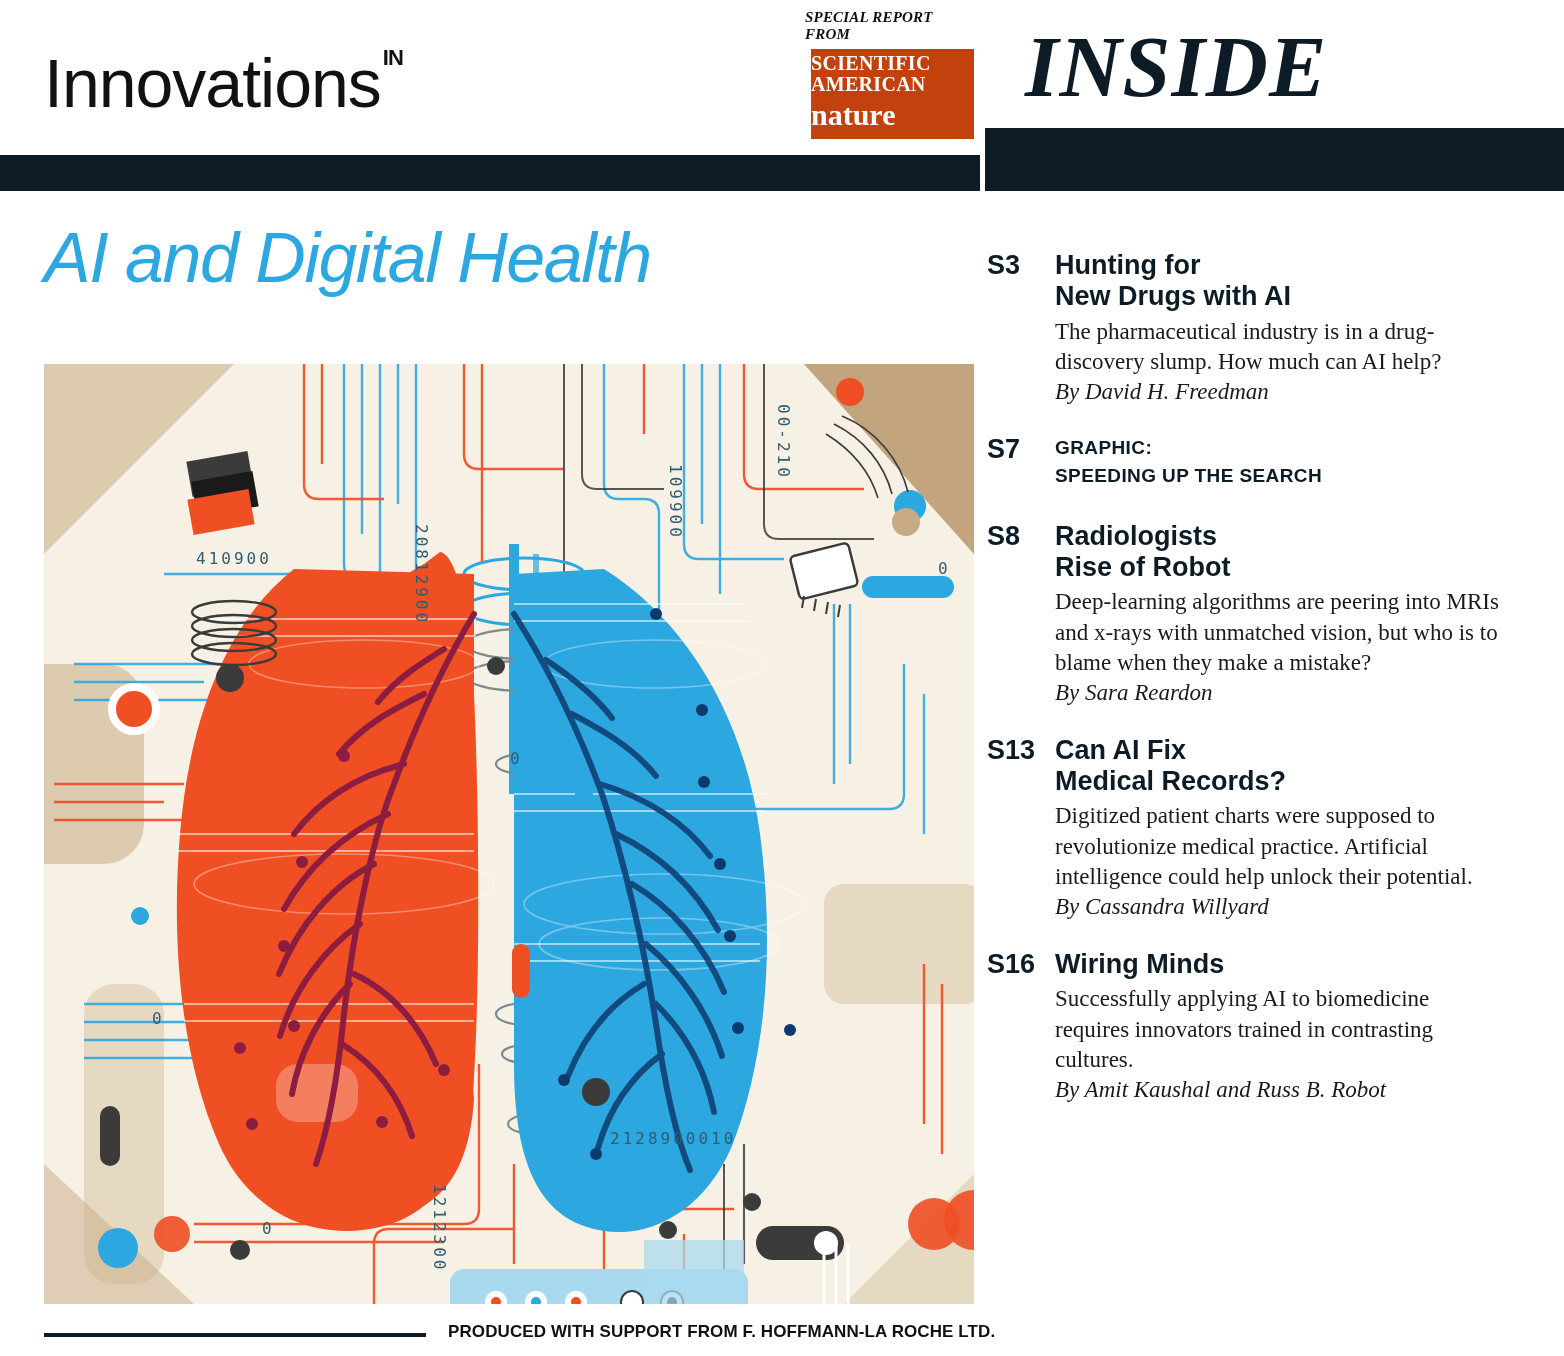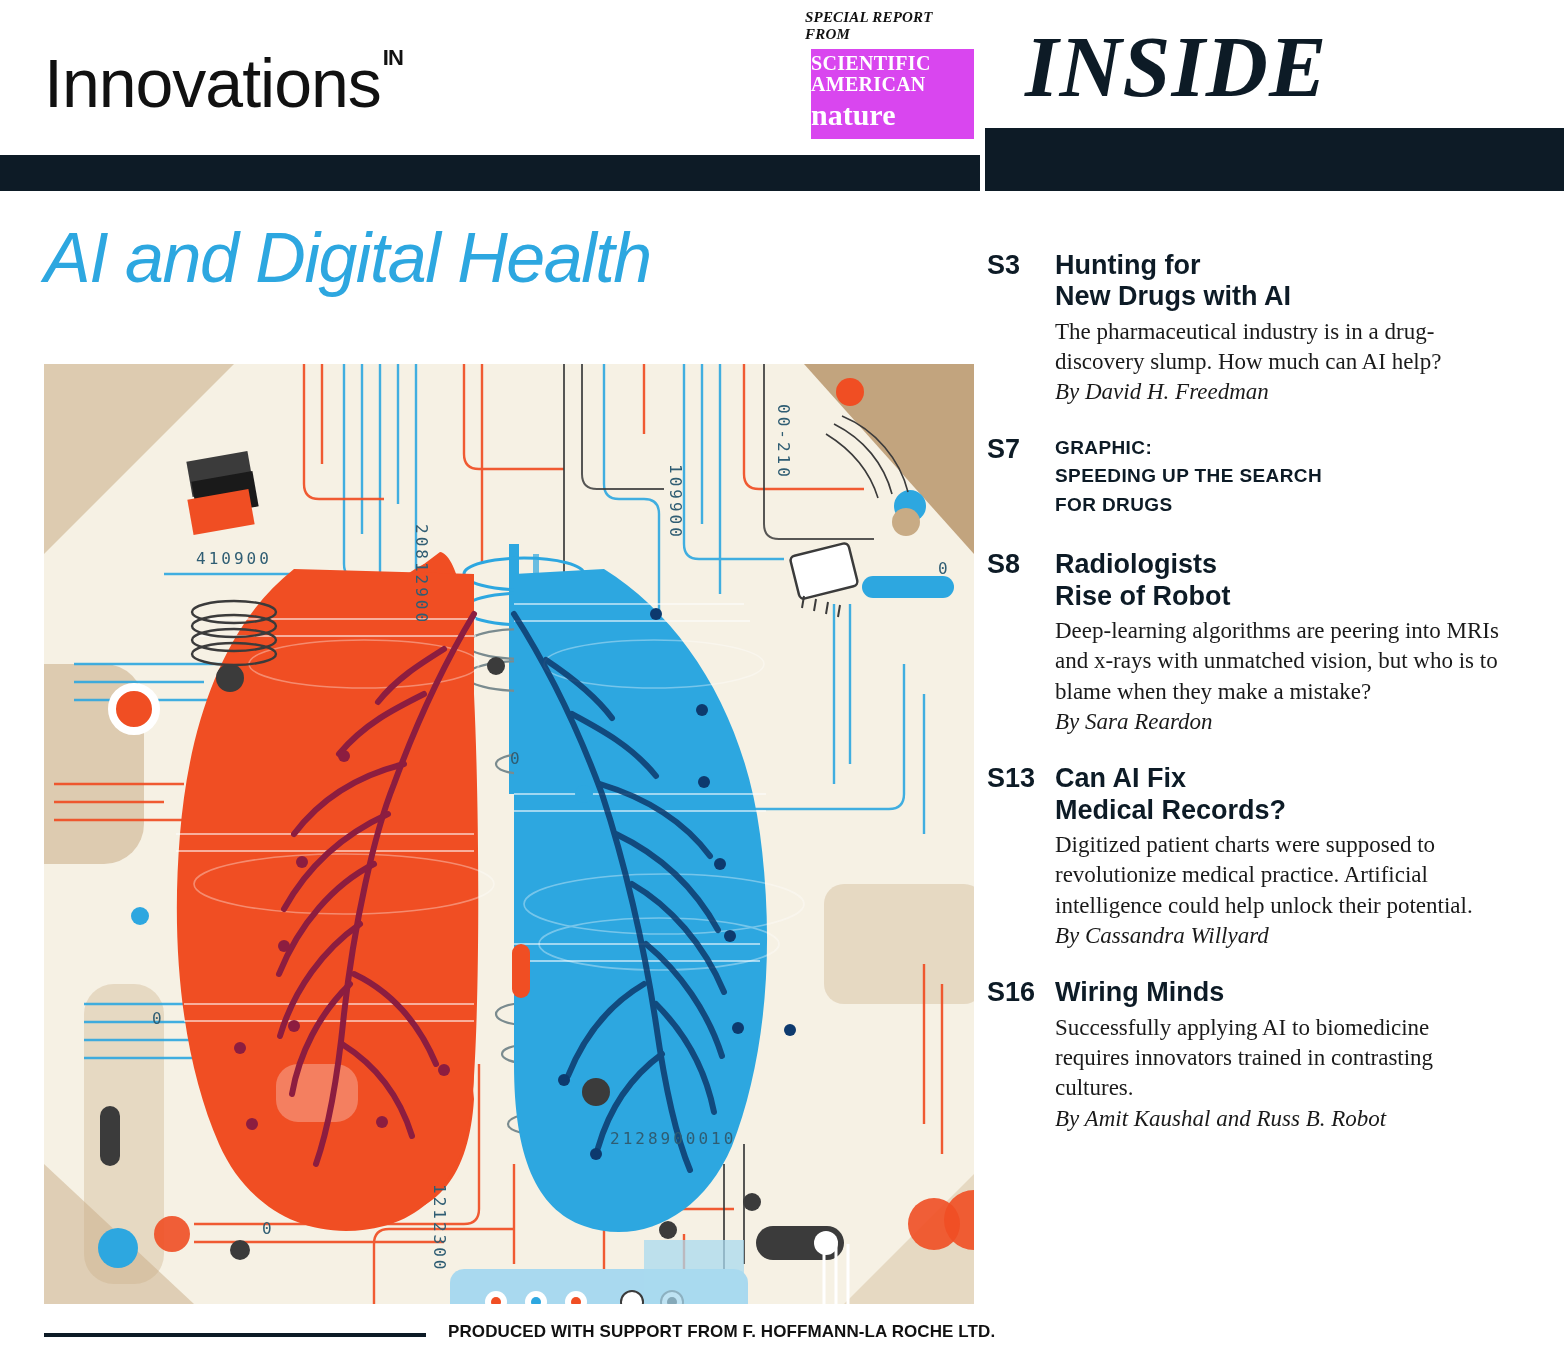--- a/index.html
+++ b/index.html
@@ -52,21 +52,21 @@
     font-family: "Liberation Serif", serif;
     font-style: italic;
     font-weight: 700;
     font-size: 15px;
     color: #111111;
     letter-spacing: .2px;
     margin-top: 9px;
   }
   .sr-box {
     margin: 6px 6px 0 6px;
-    background: #d946ef;
+    background: #c2410c;
     color: #ffffff;
     padding: 4px 0 8px 0;
     line-height: 1.05;
   }
   .sr-sa {
     font-family: "Liberation Serif", serif;
     font-weight: 700;
     font-size: 20px;
     letter-spacing: .3px;
   }
@@ -490,21 +490,20 @@
       <div class="toc-author">By David H. Freedman</div>
     </div>
   </div>
 
   <div class="toc-entry">
     <div class="toc-page">S7</div>
     <div class="toc-body">
       <div class="toc-title small">
         <div>GRAPHIC:</div>
         <div>SPEEDING UP THE SEARCH</div>
-        <div>FOR DRUGS</div>
       </div>
     </div>
   </div>
 
   <div class="toc-entry">
     <div class="toc-page">S8</div>
     <div class="toc-body">
       <div class="toc-title">
         <div>Radiologists</div>
         <div>Rise of Robot</div>

